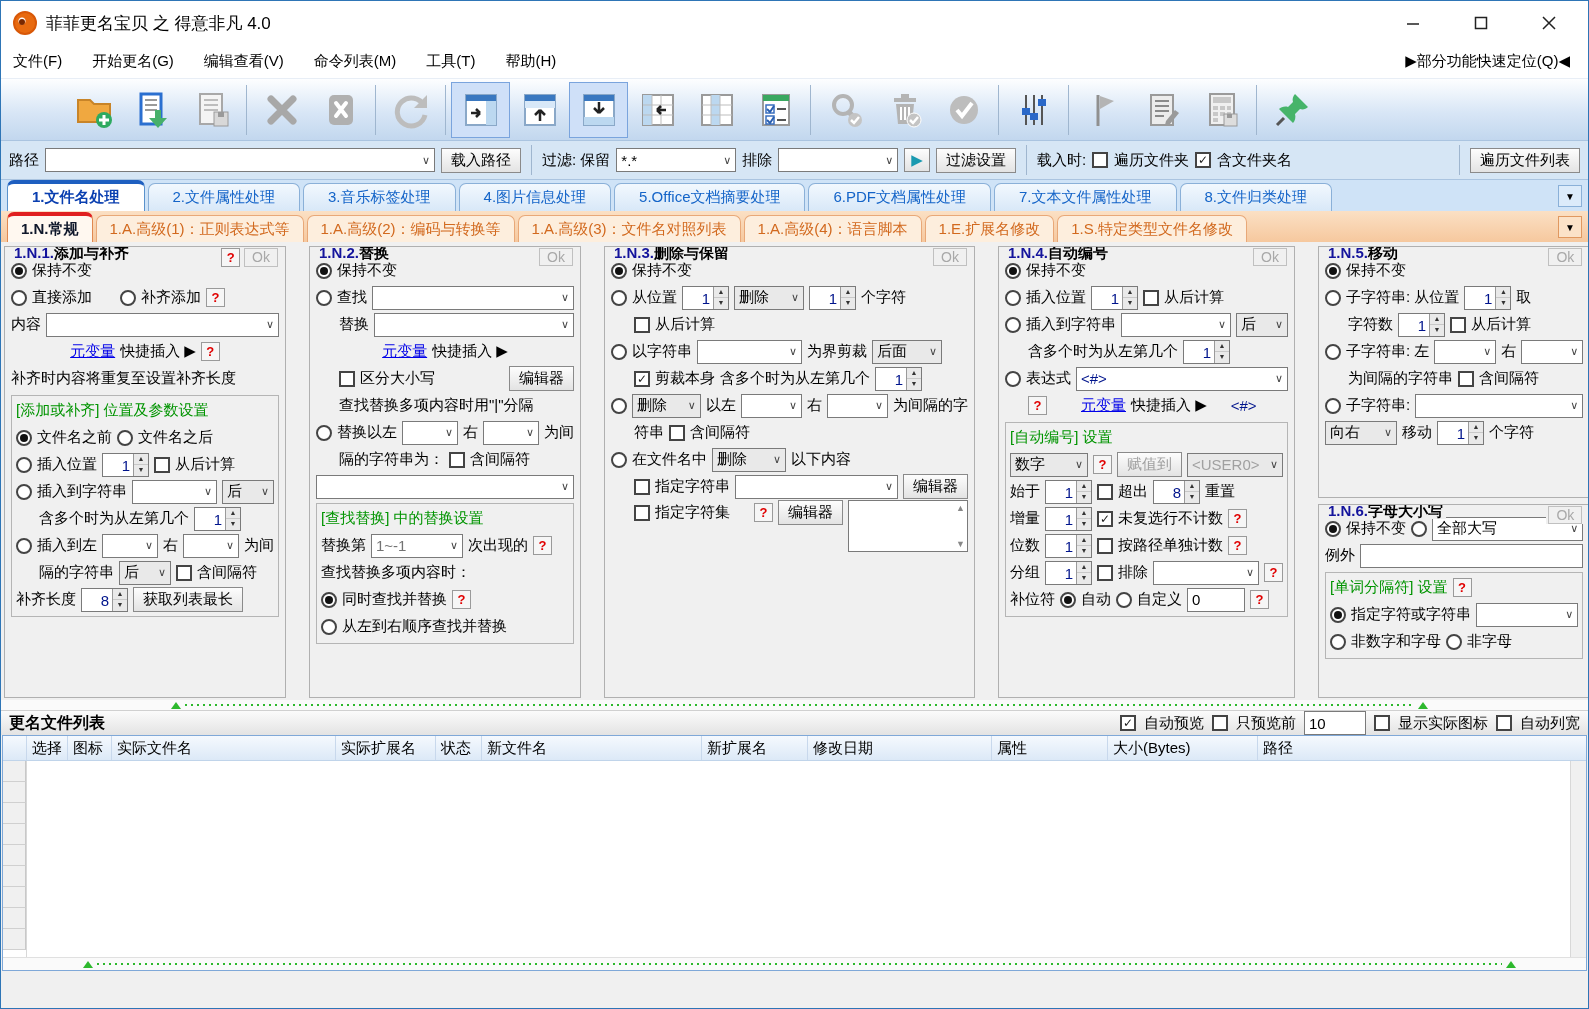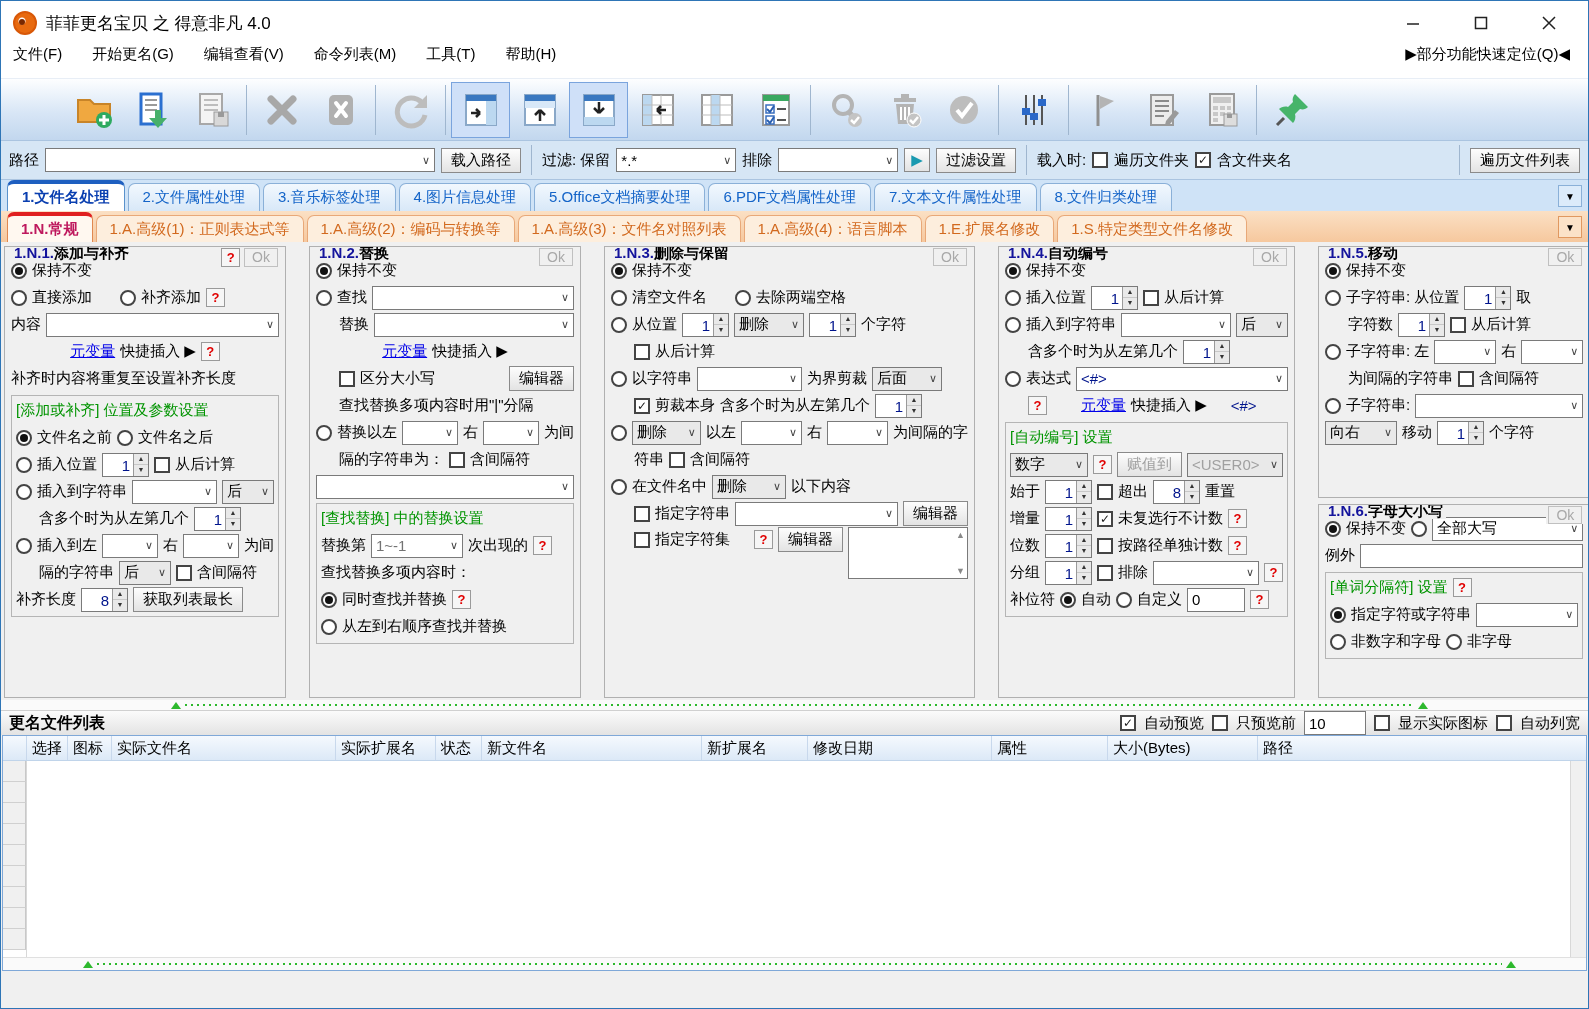--- a/index.html
+++ b/index.html
@@ -5,21 +5,21 @@
 *{box-sizing:border-box;margin:0;padding:0}
 body{font-family:"Liberation Sans","DejaVu Sans",sans-serif;font-size:15px;color:#000;background:#888}
 #app{width:1589px;height:1009px;position:relative;background:#f0f0f0;border:1px solid #2e75b6;overflow:hidden}
 
 .titlebar{height:44px;background:#fff;display:flex;align-items:center;padding:0 12px;gap:9px}
 .logo{width:24px;height:24px;border-radius:50%;background:radial-gradient(circle at 35% 40%,#fff 0 3px,#e86a10 4px);border:2px solid #d85808;position:relative}
 .logo i{position:absolute;left:4px;top:6px;width:6px;height:6px;border-radius:50%;background:#7a2800}
 .wtitle{font-size:17px}
 .winbtns{margin-left:auto;display:flex;gap:46px;padding-right:16px}
 .wbtn{width:22px;height:22px;display:flex;align-items:center;justify-content:center}
-.menubar{height:33px;background:#fff;display:flex;align-items:flex-start;padding:0 12px;gap:30px}
+.menubar{height:33px;background:#fff;display:flex;align-items:center;padding:0 12px;gap:30px}
 .menu-item{cursor:default}
 .quick{margin-left:auto;padding-right:6px}
 
 .toolbar{height:62px;background:linear-gradient(#fdfeff,#d8e6f6 55%,#c2d7ee);display:flex;align-items:center;padding:0 4px;border-top:1px solid #e8eef6}
 .tbtn{width:59px;height:56px;display:flex;align-items:center;justify-content:center;flex:0 0 auto}
 .tbtn.sel{background:#cfe0f8;border:1px solid #7aa4dd}
 .tsep{width:1px;height:50px;background:#9fb6cf;margin:0 5px;flex:0 0 auto}
 
 .pathrow{height:39px;background:#d6e6f5;display:flex;align-items:center;padding:0 8px;gap:6px;border-top:1px solid #aac4e0}
 .vsep{width:1px;height:30px;background:#9fb6cf;margin:0 4px}
@@ -36,25 +36,25 @@
 .cb{width:16px;height:16px;border:2px solid #444;background:#fff;display:inline-flex;align-items:center;justify-content:center;font-size:12px;font-weight:bold;color:#1a1a1a;flex:0 0 auto}
 .spin{display:inline-flex;border:1px solid #7a7a7a;background:#fff;height:24px;align-items:stretch}
 .spin .sv{width:30px;text-align:right;color:#00148c;padding:3px 3px 0 0}
 .spin .sarr{display:flex;flex-direction:column;width:15px;border-left:1px solid #9a9a9a;background:#e9e9e9}
 .spin .sa{flex:1;font-size:7px;line-height:10px;text-align:center;color:#333;border-bottom:1px solid #c8c8c8}
 .spin .sa:last-child{border-bottom:none}
 .lnk{color:#0000e8;text-decoration:underline}
 .grn{color:#009400;font-weight:normal}
 
 .tabs1{height:32px;background:#cfe3f7;display:flex;align-items:flex-end;padding:0 6px;gap:3px;border-top:1px solid #aac4e0}
-.tab1{height:28px;display:flex;align-items:center;padding:0 14px;background:linear-gradient(#f2f8fe,#d8e8f8);border:1px solid #8ab0d8;border-bottom:none;border-radius:7px 7px 0 0;color:#1464c8;white-space:nowrap}
+.tab1{height:28px;display:flex;align-items:center;padding:0 24px;background:linear-gradient(#f2f8fe,#d8e8f8);border:1px solid #8ab0d8;border-bottom:none;border-radius:7px 7px 0 0;color:#1464c8;white-space:nowrap}
 .tab1.act{background:#fff;border-color:#5a92cc;border-top:4px solid #1e5fc0;color:#0a3fb0;font-weight:bold;height:31px}
 .tabs2{height:31px;background:linear-gradient(#fbe0c4,#f6c89e);display:flex;align-items:flex-end;padding:0 6px;gap:3px}
 .tab2{height:27px;display:flex;align-items:center;padding:0 13px;background:#fdeedd;border:1px solid #e8a878;border-bottom:none;border-radius:7px 7px 0 0;color:#d2691e;white-space:nowrap}
-.tab2.act{background:#fff8f0;border-color:#e08850;border-top:4px solid #e02020;color:#be185d;font-weight:bold;height:30px}
+.tab2.act{background:#fff8f0;border-color:#e08850;border-top:4px solid #e02020;color:#0f172a;font-weight:bold;height:30px}
 .tabmore{margin-left:auto;width:24px;height:22px;display:flex;align-items:center;justify-content:center;font-size:10px;margin-bottom:4px;border:1px solid #8ab0d8;background:#dcebfa}
 .tabmore.o{border-color:#e09860;background:#fbe2c8}
 
 .panels{height:458px;display:flex;gap:23px;padding:4px 1px 2px 3px}
 .pcol{display:flex;flex-direction:column;gap:6px}
 .panel{position:relative;border:1px solid #b0b0b0;background:#f0f0f0;padding:10px 6px 2px 6px;flex:1;overflow:hidden}
 .legend{position:absolute;top:-2px;left:6px;background:#f0f0f0;padding:0 3px;font-weight:bold;line-height:16px}
 .lgnum{color:#14149c}
 .lgops{position:absolute;top:1px;right:5px;display:flex;gap:4px;background:#f0f0f0;padding:0 2px}
 .row{display:flex;align-items:center;gap:5px;min-height:27px;white-space:nowrap}
@@ -572,27 +572,20 @@
       <span class="legend"><span class="lgnum">1.N.3.</span><span>删除与保留</span></span>
       <span class="lgops">
             <span class="okb">Ok</span>
           </span>
       <div class="row">
             <span class="rd on"></span>
             <span>保持不变</span>
           </div>
       <div class="row">
             <span class="rd"></span>
-            <span>清空文件名</span>
-            <span style="width:18px"></span>
-            <span class="rd"></span>
-            <span>去除两端空格</span>
-          </div>
-      <div class="row">
-            <span class="rd"></span>
             <span>从位置</span>
             <span class="spin">
               <span class="sv">1</span>
               <span class="sarr">
                 <span class="sa">▲</span>
                 <span class="sa">▼</span>
               </span>
             </span>
             <span class="combo grey" style="width:70px">
               <span class="cval">删除</span>

